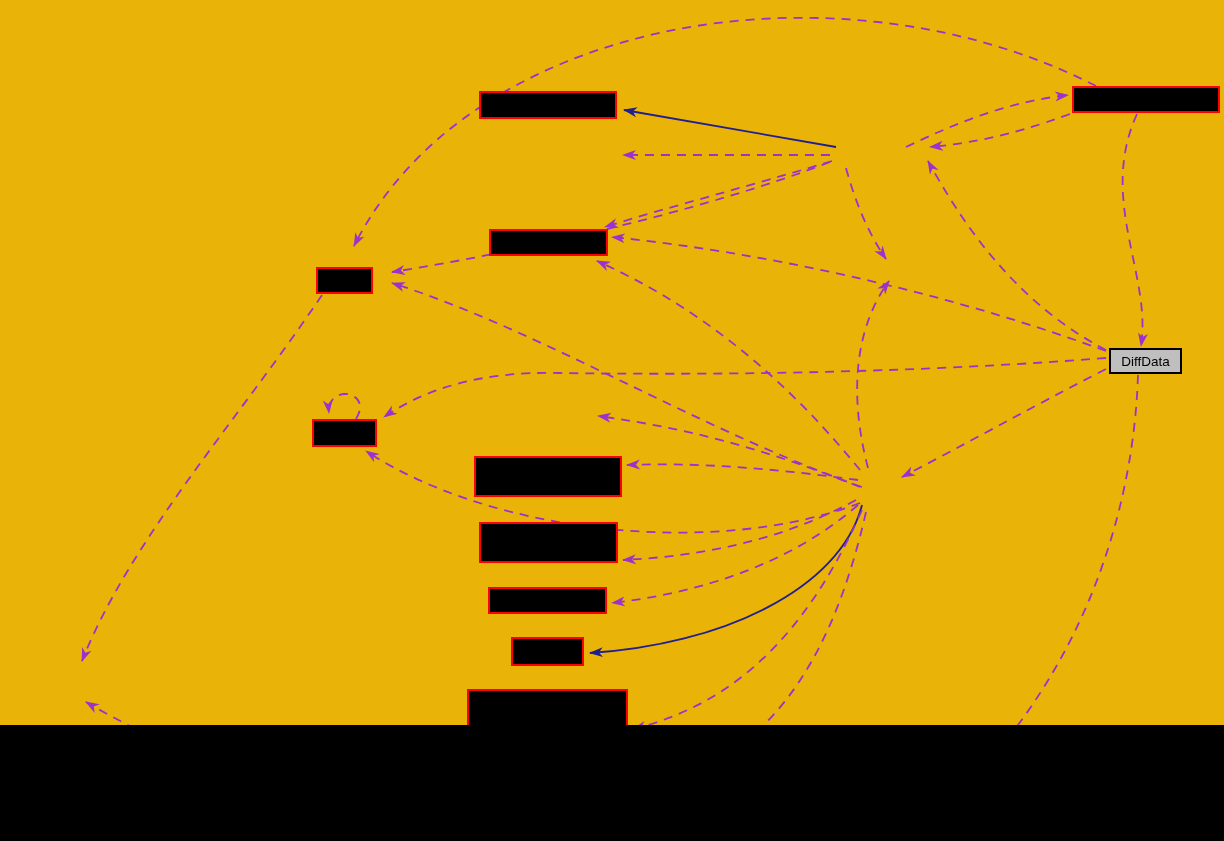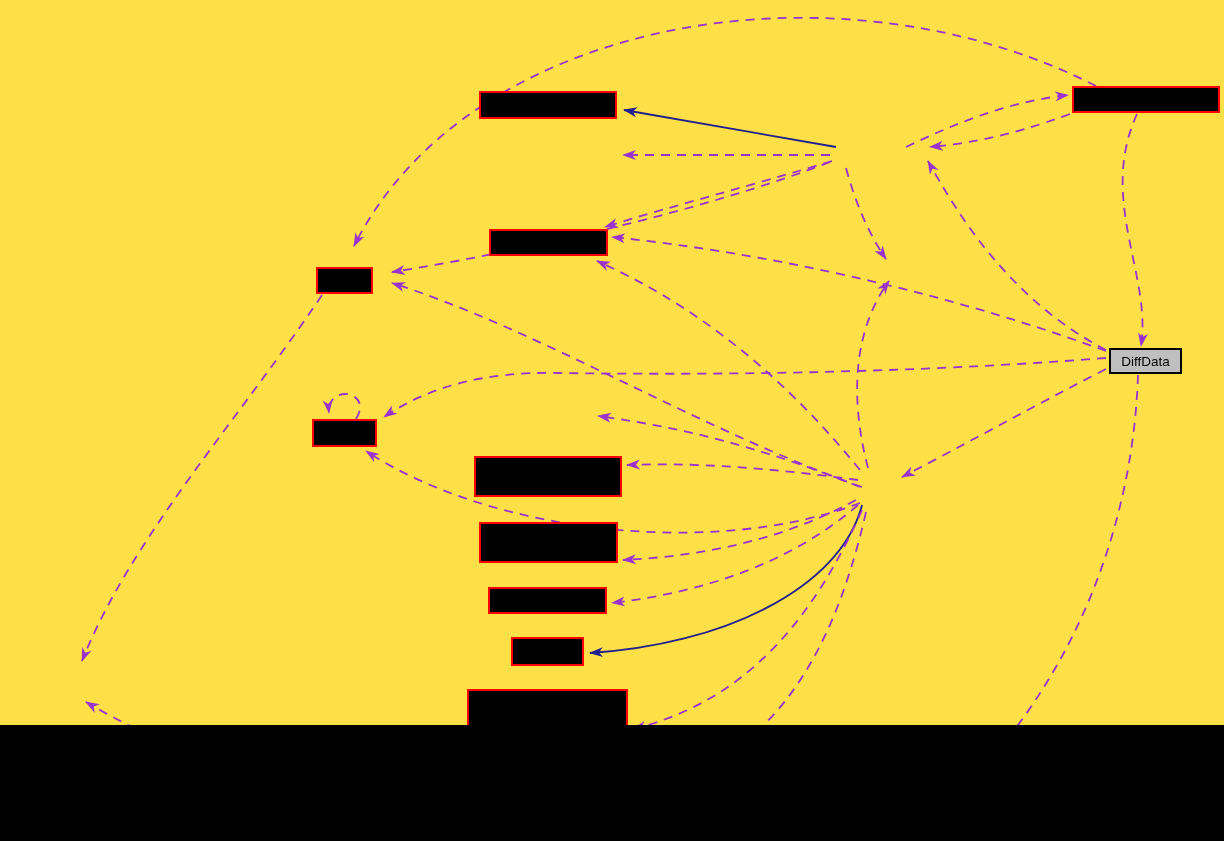--- a/index.html
+++ b/index.html
@@ -1,19 +1,19 @@
 <!DOCTYPE html>
 <html><head>
 <meta charset="utf-8">
 <style>
   html, body { margin: 0; padding: 0; background: #000; }
   .stage {
     position: relative;
     width: 1224px; height: 725px;
-    background: #fde047;
+    background: #eab308;
     overflow: hidden;
     font-family: "Liberation Sans", sans-serif;
   }
   svg { display: block; }
   .node-label {
     font-family: "Liberation Sans", sans-serif;
     font-size: 13.5px;
     fill: #000000;
   }
 </style>

